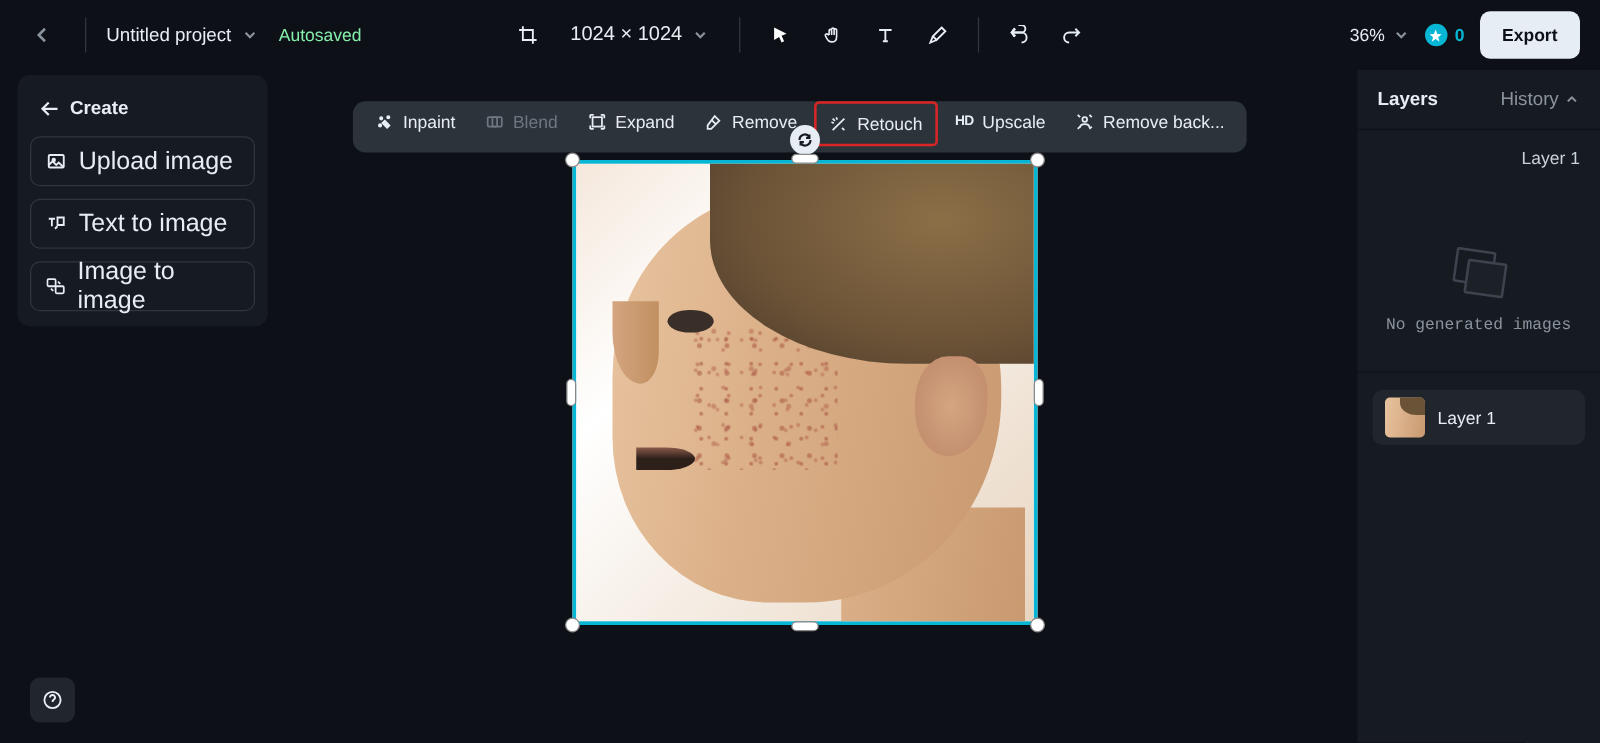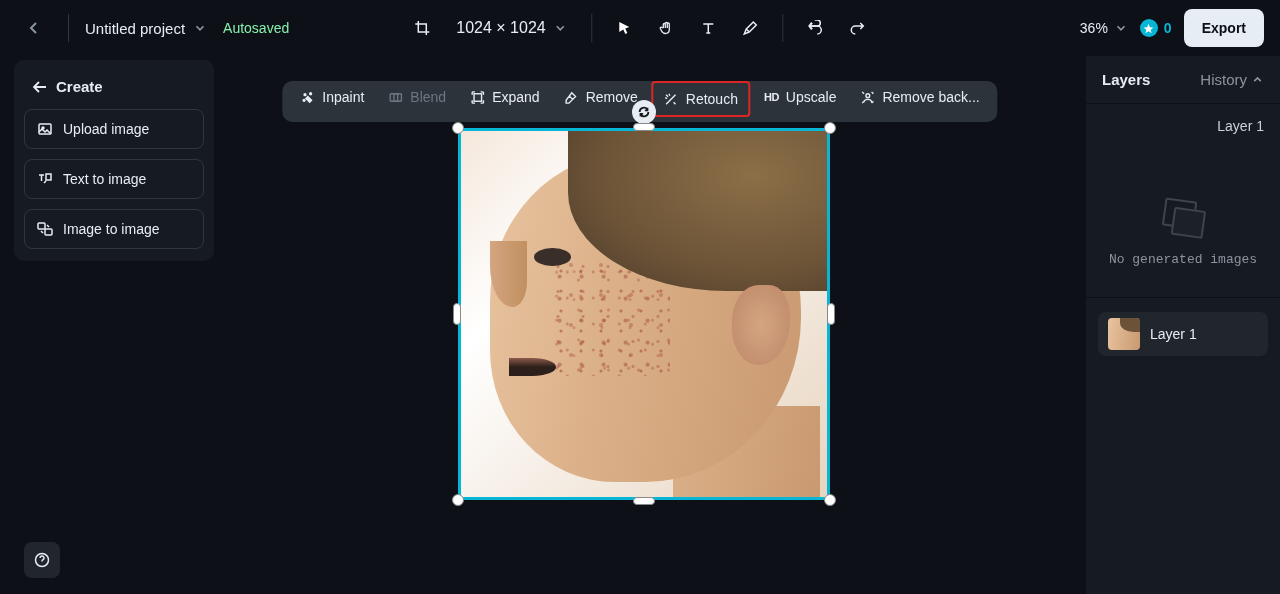--- a/index.html
+++ b/index.html
@@ -92,21 +92,21 @@
       font-size: 15px; font-weight: 600;
     }
     .tool-btn {
       display: flex; align-items: center; gap: 10px;
       padding: 16px 12px; height: 40px;
       background: transparent;
       border: 1px solid #30363d;
       border-radius: 8px;
       margin-bottom: 10px;
       cursor: pointer;
-      color: #e6edf3; font-size: 14px;
+      color: #e6edf3; font-size: 20px;
     }
     .tool-btn:last-child { margin-bottom: 0; }
 
     
     .toolbar {
       position: absolute;
       top: 60px; left: 50%; transform: translateX(-50%);
       background: #2d333b;
       border-radius: 10px;
       height: 41px;

